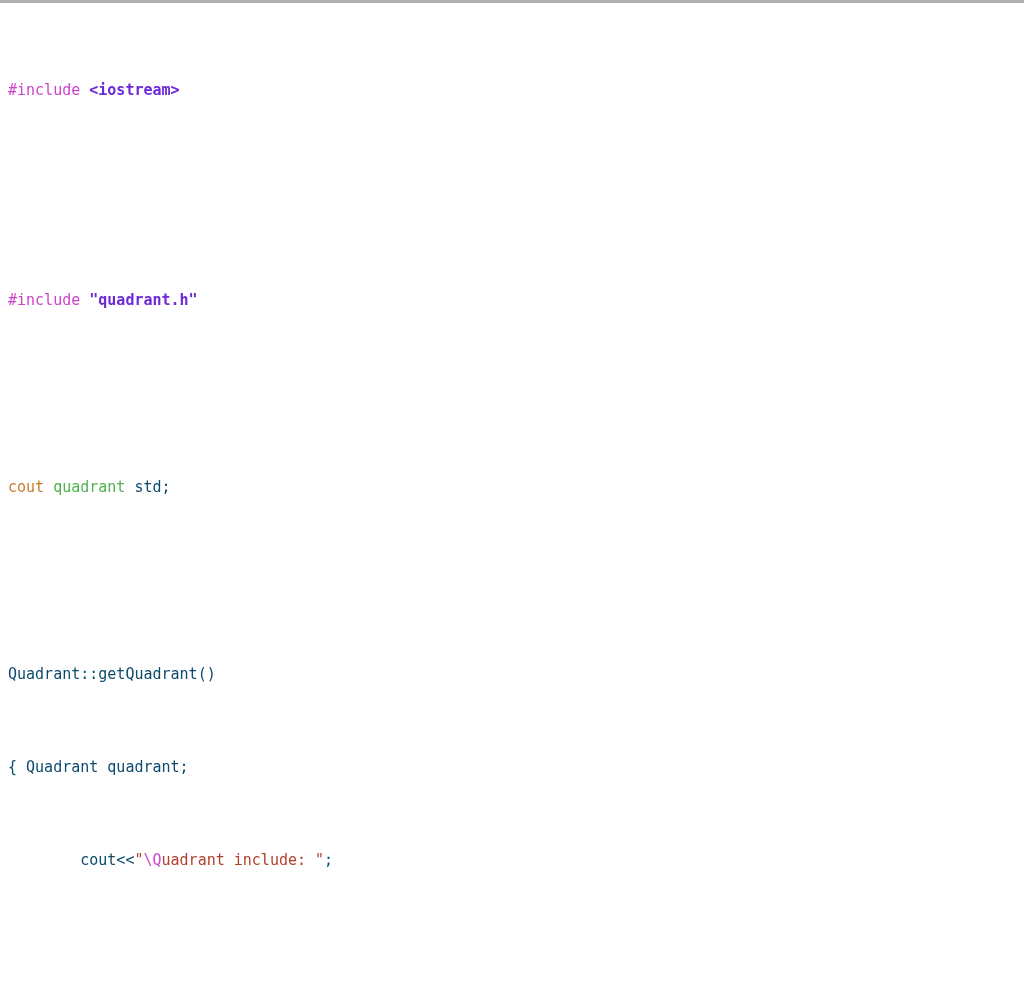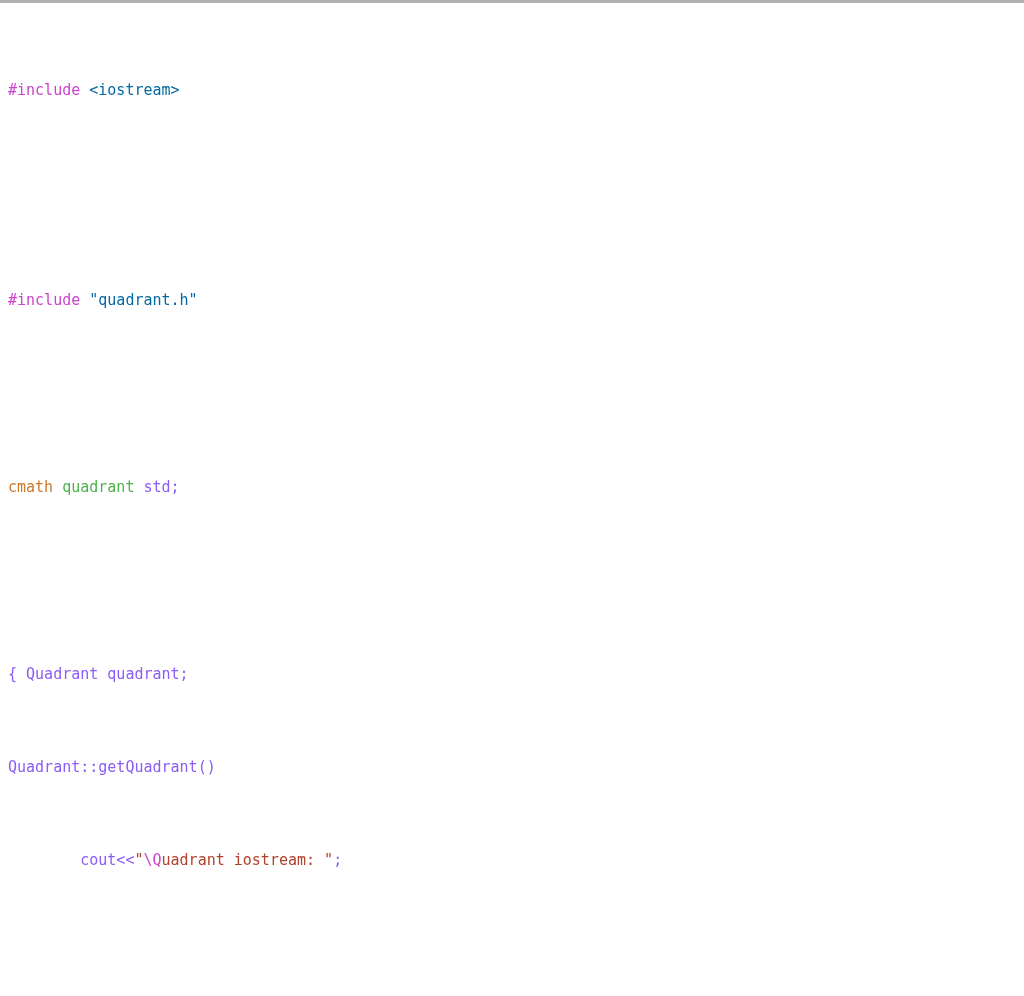--- a/index.html
+++ b/index.html
@@ -28,52 +28,52 @@
     line-height: 23.35px;
     white-space: pre;
     color: #1a1a1a;
     letter-spacing: 0px;
   }
   .line {
     height: 23.35px;
     white-space: pre;
   }
   
-  .t-plain   { color: #8b5cf6; }
+  .t-plain   { color: #0c4a6e; }
   .t-pre     { color: #cc44cc; }          
-  .t-header  { color: #0369a1; }          
+  .t-header  { color: #6d28d9; font-weight: bold; }          
   .t-kw      { color: #cc7a29; }          
   .t-type    { color: #4fb24f; }          
   .t-str     { color: #b2402c; }          
   .t-esc     { color: #cc44cc; }
 </style>
 </head>
 <body>
 
 <div id="editor">
   <div class="code">
 
     <div class="line"><span class="t-pre">#include</span><span class="t-plain"> </span><span class="t-header">&lt;iostream&gt;</span></div>
 
 
     <div class="line">&nbsp;</div>
 
     <div class="line"><span class="t-pre">#include</span><span class="t-plain"> </span><span class="t-header">"quadrant.h"</span></div>
 
     <div class="line">&nbsp;</div>
 
-    <div class="line"><span class="t-kw">cmath</span><span class="t-plain"> </span><span class="t-type">quadrant</span><span class="t-plain"> </span><span class="t-plain">std;</span></div>
+    <div class="line"><span class="t-kw">cout</span><span class="t-plain"> </span><span class="t-type">quadrant</span><span class="t-plain"> </span><span class="t-plain">std;</span></div>
 
     <div class="line">&nbsp;</div>
 
+    <div class="line"><span class="t-plain">Quadrant::getQuadrant()</span></div>
+
     <div class="line"><span class="t-plain">{ Quadrant quadrant;</span></div>
 
-    <div class="line"><span class="t-plain">Quadrant::getQuadrant()</span></div>
-
-    <div class="line"><span class="t-plain">        </span><span class="t-plain">cout&lt;&lt;</span><span class="t-str">"</span><span class="t-esc">\Q</span><span class="t-str">uadrant iostream: </span><span class="t-str">"</span><span class="t-plain">;</span></div>
+    <div class="line"><span class="t-plain">        </span><span class="t-plain">cout&lt;&lt;</span><span class="t-str">"</span><span class="t-esc">\Q</span><span class="t-str">uadrant include: </span><span class="t-str">"</span><span class="t-plain">;</span></div>
 
     
 
     
 
     
 
     
 
     

